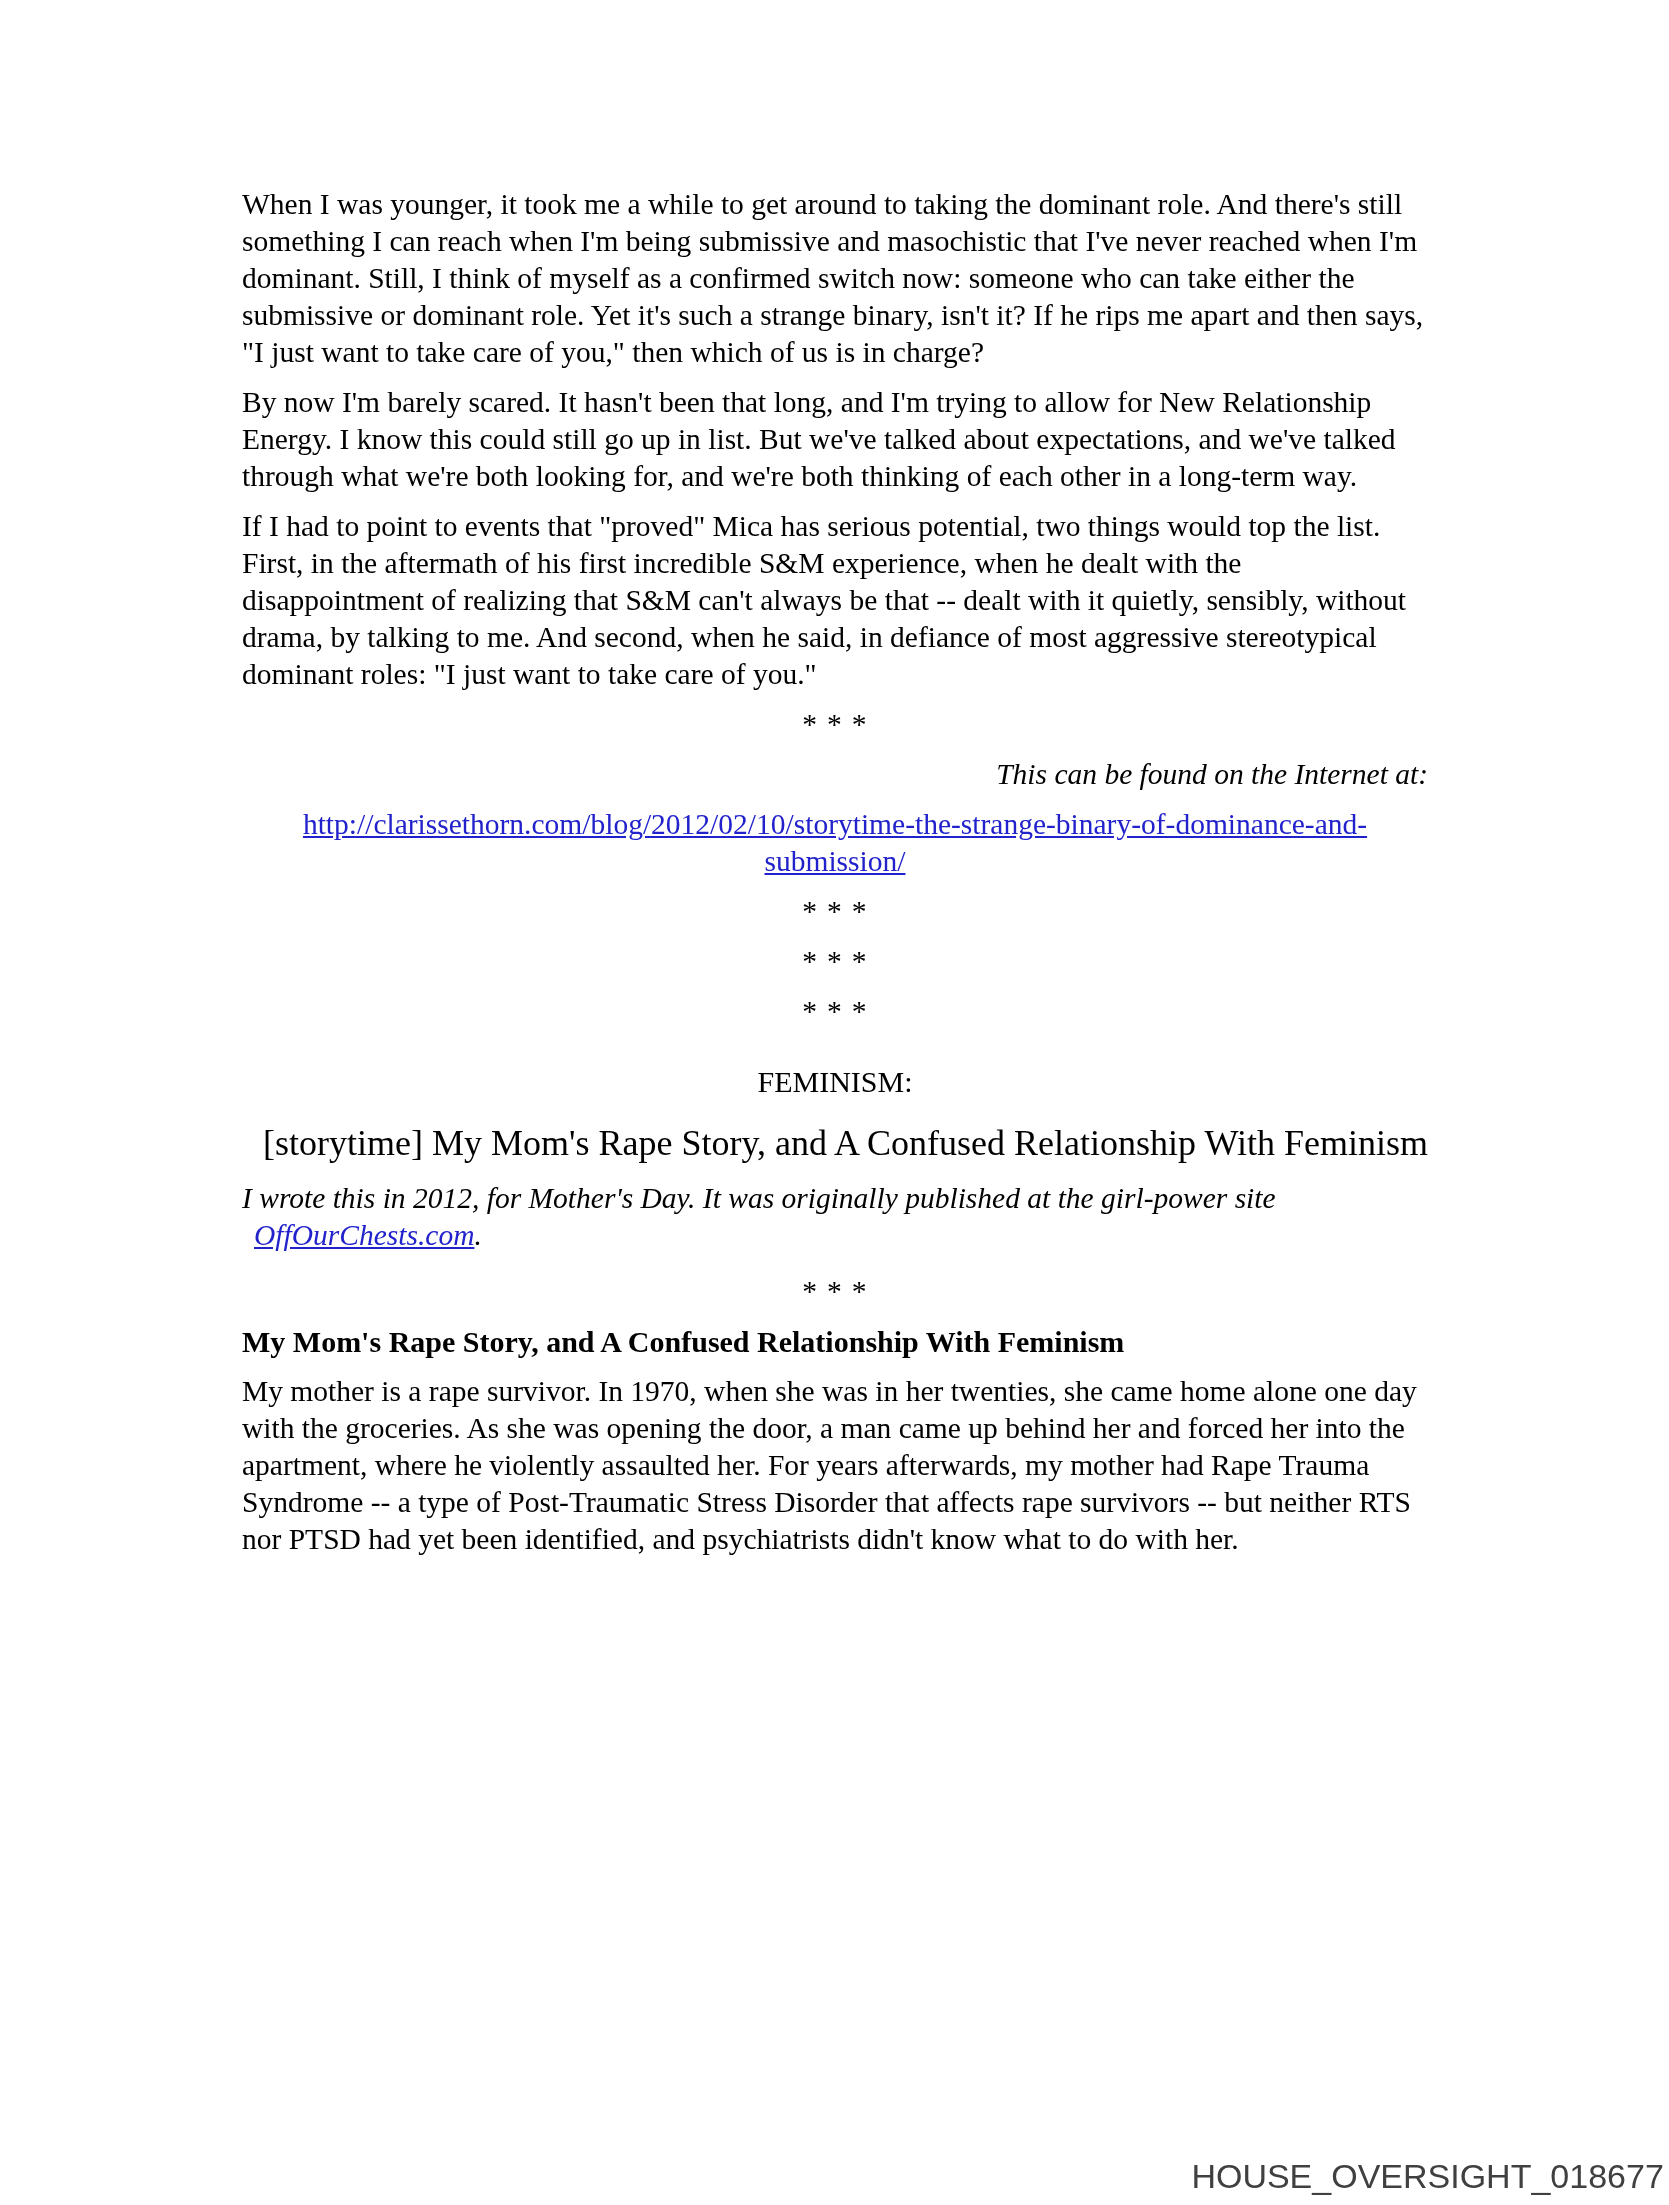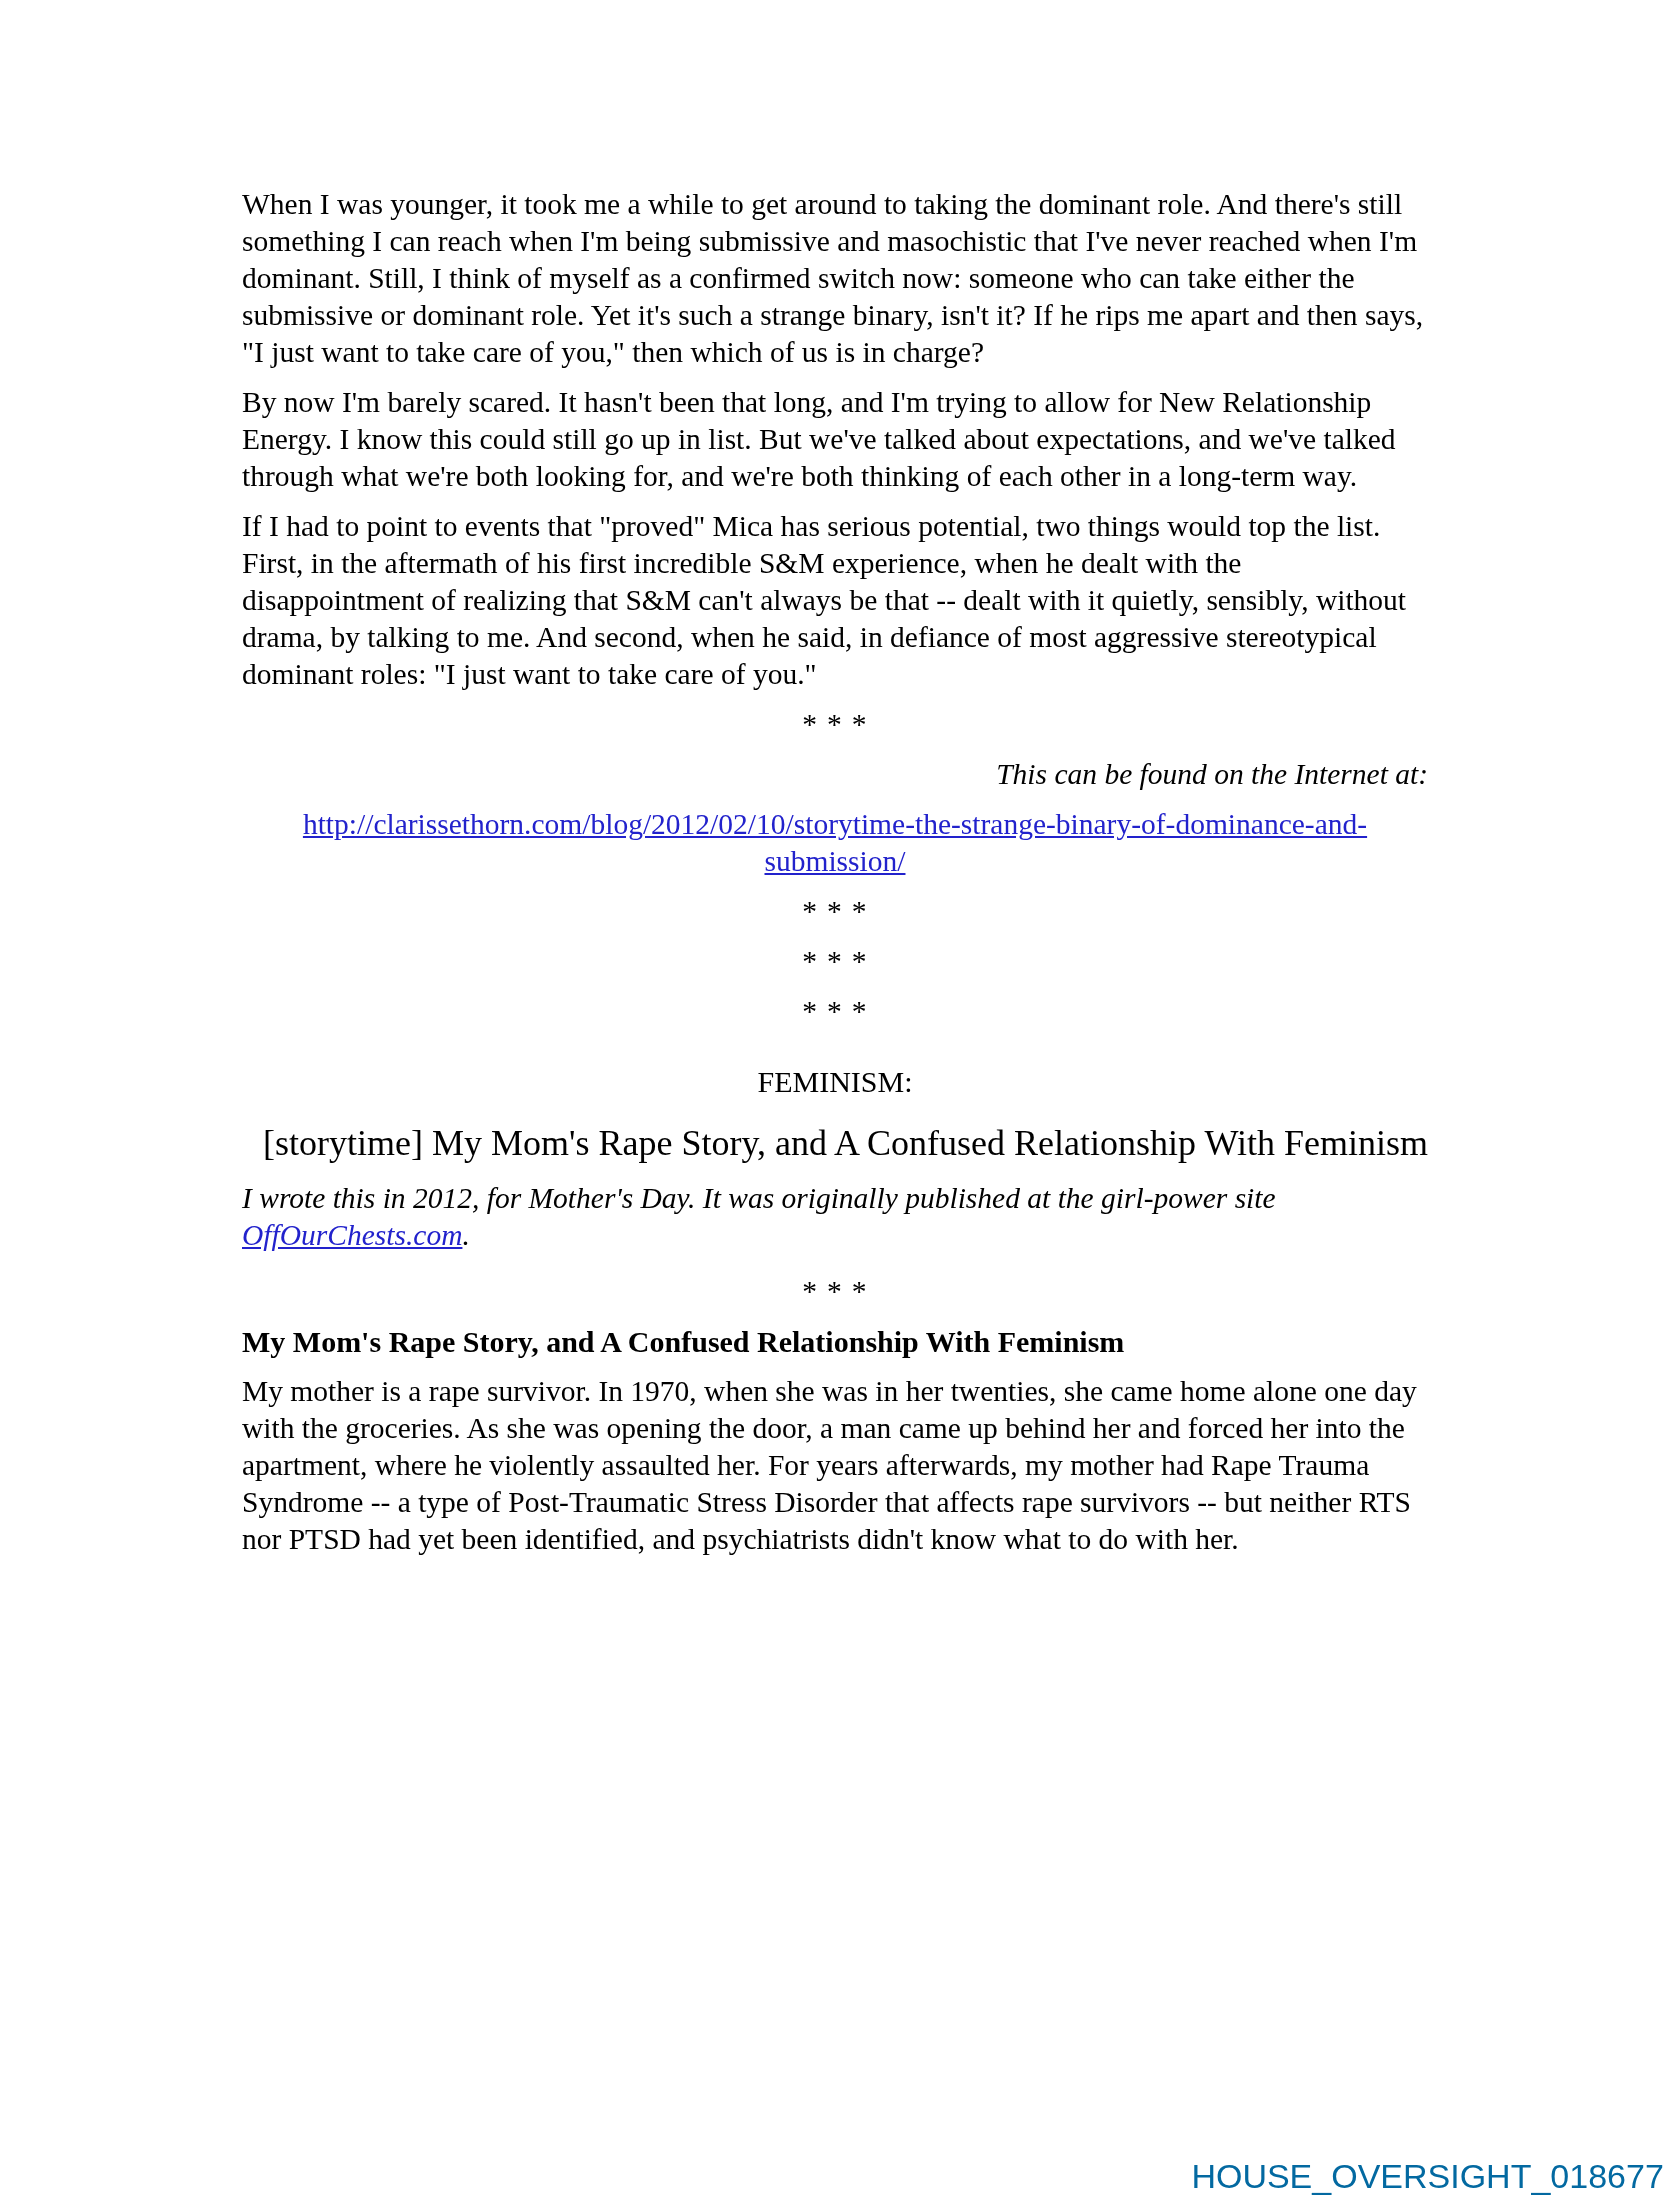--- a/index.html
+++ b/index.html
@@ -26,21 +26,21 @@
     font-size: 29.5px;
     line-height: 37px;
     text-align: left;
   }
   .sep {
     font-size: 29.5px;
     line-height: 37px;
     text-align: center;
     letter-spacing: 1.3px;
   }
-  .italic { font-style: italic; }
+  .italic { font-style: italic; margin-left: 12px; }
   .internet-note {
     font-size: 29.5px;
     line-height: 37px;
     font-style: italic;
     text-align: right;
   }
   .url-para {
     font-size: 29.5px;
     line-height: 37px;
     text-align: center;
@@ -78,21 +78,21 @@
     text-align: left;
     margin-top: 13px !important;
   }
   .last-para { margin-top: 13px !important; }
   .footer-bates {
     position: absolute;
     top: 2157px;
     right: 5.2px;
     font-family: "Liberation Sans", sans-serif;
     font-size: 34px;
-    color: #0369a1;
+    color: #404040;
     white-space: nowrap;
   }
 </style>
 </head>
 <body style="background: rgb(255, 255, 255); color: rgb(0, 0, 0);">
 
 <div class="content">
 
   <p class="body-text">When I was younger, it took me a while to get around to taking the dominant role. And there's still something I can reach when I'm being submissive and masochistic that I've never reached when I'm dominant. Still, I think of myself as a confirmed switch now: someone who can take either the submissive or dominant role. Yet it's such a strange binary, isn't it? If he rips me apart and then says, "I just want to take care of you," then which of us is in charge?</p>
 

